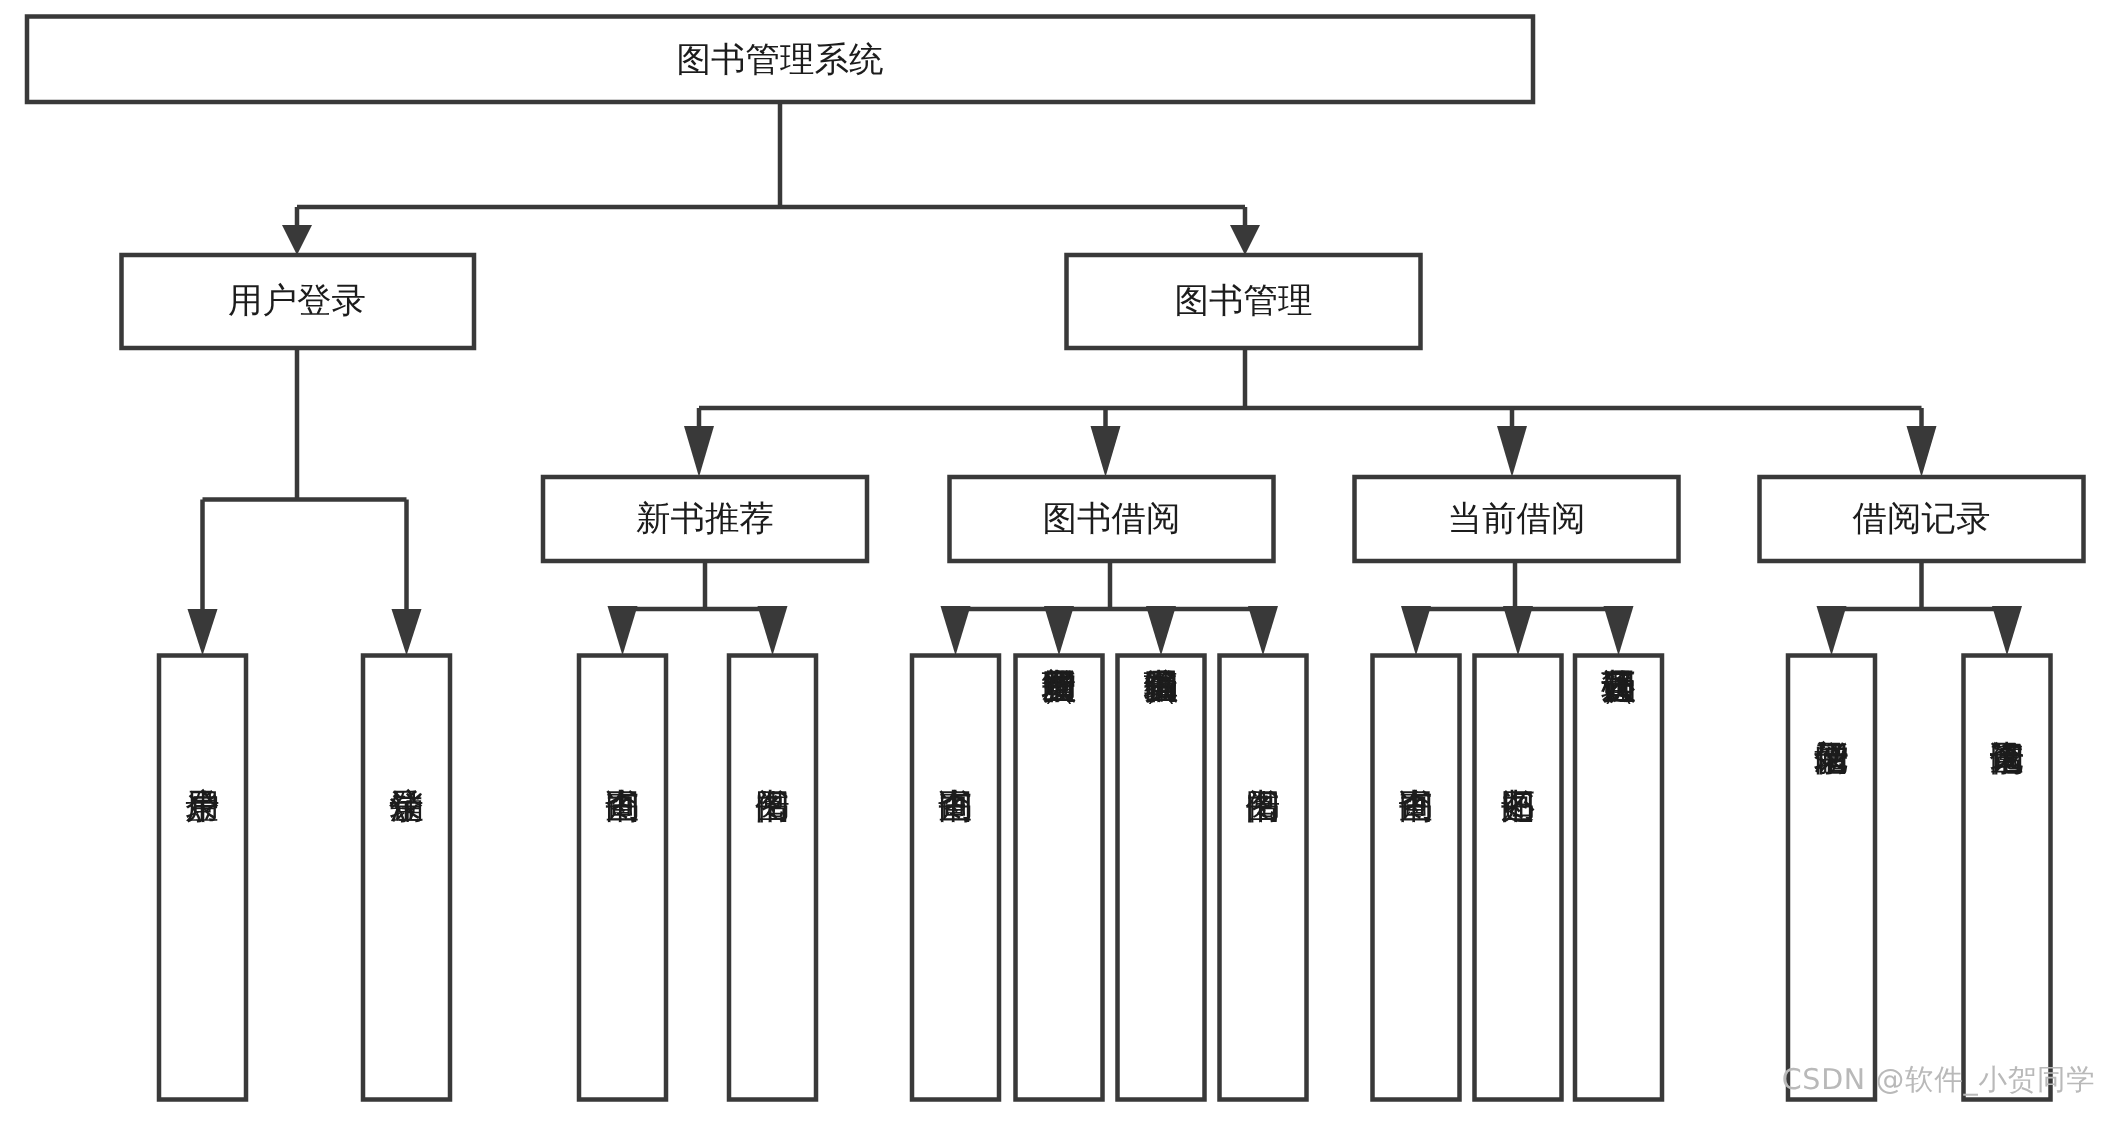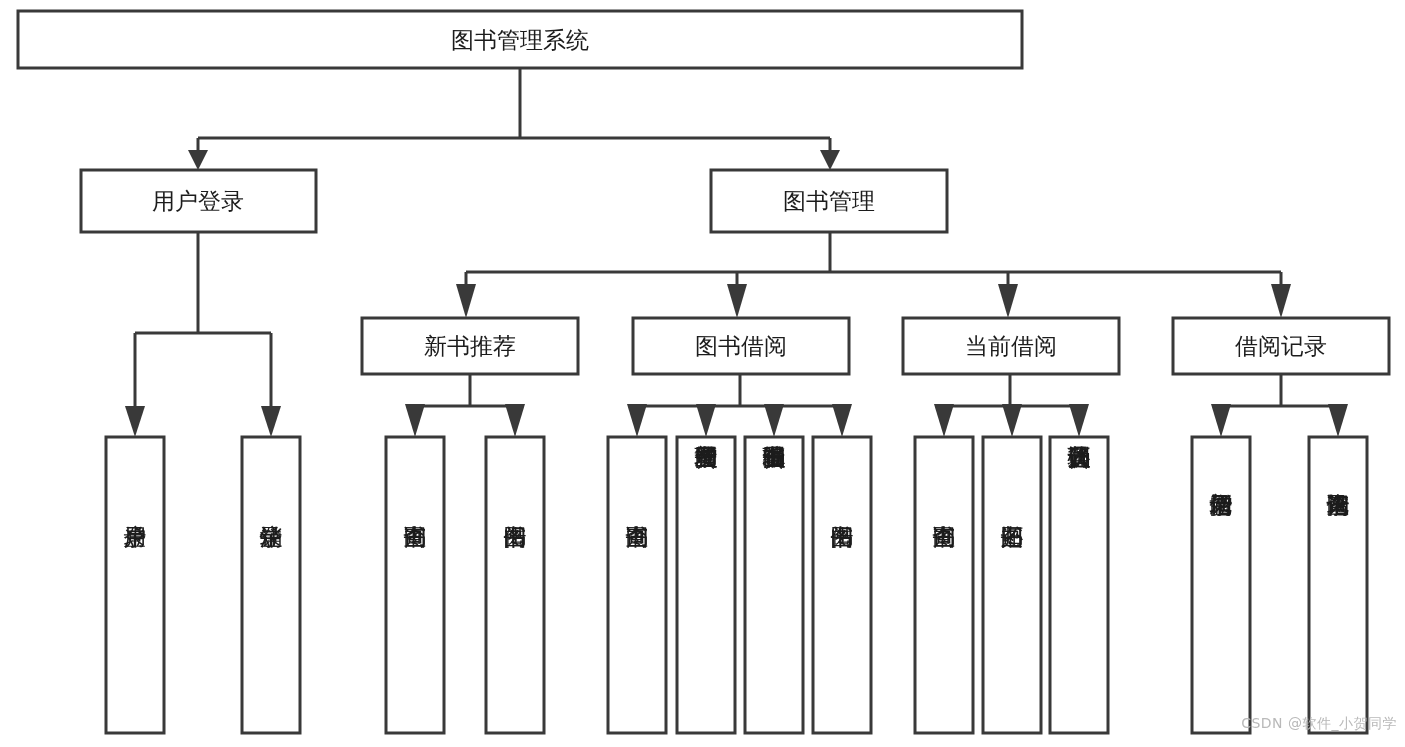--- a/index.html
+++ b/index.html
@@ -56,21 +56,21 @@
     font-family: "DejaVu Sans", "Liberation Sans", sans-serif;
     font-size: 23px;
     fill: #1c1c1c;
     text-anchor: middle;
   }
   .watermark {
     position: absolute;
     right: 8px;
     bottom: 8px;
     font-family: "DejaVu Sans", "Liberation Sans", sans-serif;
-    font-size: 14px;
+    font-size: 19px;
     color: #b9b9b9;
     letter-spacing: 0.5px;
     white-space: nowrap;
     pointer-events: none;
   }
 </style>
 </head>
 <body>
 
 <div id="diagram-root">

